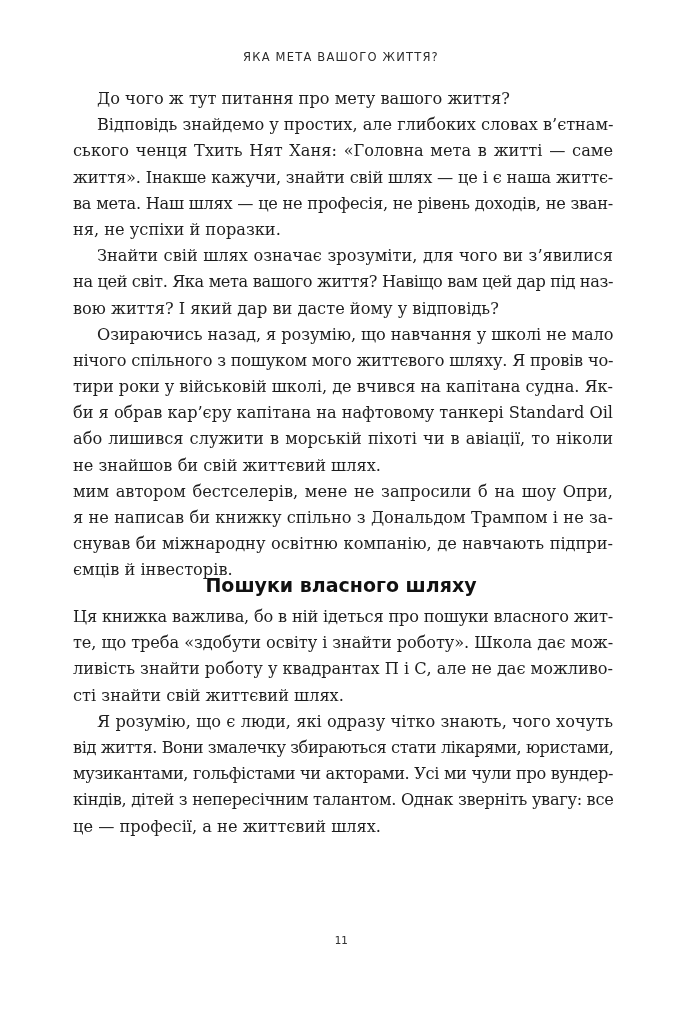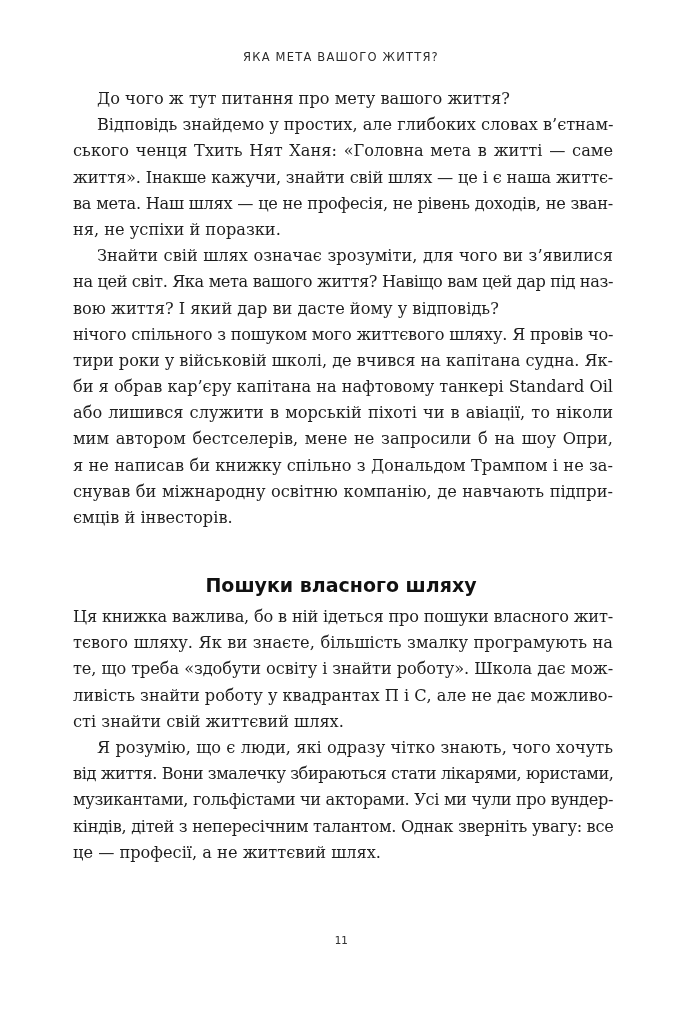--- a/index.html
+++ b/index.html
@@ -92,41 +92,42 @@
     <span class="line last" style="display: block;">ня, не успіхи й поразки.</span>
   </div>
 
   <div>
     <span class="line indent" style="display: block;">Знайти свій шлях означає зрозуміти, для чого ви з’явилися</span>
     <span class="line" style="display: block; letter-spacing: -0.380952px;">на цей світ. Яка мета вашого життя? Навіщо вам цей дар під наз-</span>
     <span class="line last" style="display: block;">вою життя? І який дар ви дасте йому у відповідь?</span>
   </div>
 
   <div>
+    <span class="line indent" style="display: block; letter-spacing: -0.0892857px;">Озираючись назад, я розумію, що навчання у школі не мало</span>
     <span class="line" style="display: block; letter-spacing: -0.213115px;">нічого спільного з пошуком мого життєвого шляху. Я провів чо-</span>
     <span class="line" style="display: block; letter-spacing: -0.0483871px;">тири роки у військовій школі, де вчився на капітана судна. Як-</span>
     <span class="line" style="display: block; letter-spacing: -0.0327869px;">би я обрав кар’єру капітана на нафтовому танкері Standard Oil</span>
     <span class="line" style="display: block;">або лишився служити в морській піхоті чи в авіації, то ніколи</span>
+    <span class="line last" style="display: block;">не знайшов би свій життєвий шлях.</span>
   </div>
 
   <div>
     <span class="line" style="display: block;">мим автором бестселерів, мене не запросили б на шоу Опри,</span>
     <span class="line" style="display: block;">я не написав би книжку спільно з Дональдом Трампом і не за-</span>
     <span class="line" style="display: block;">снував би міжнародну освітню компанію, де навчають підпри-</span>
     <span class="line last" style="display: block;">ємців й інвесторів.</span>
   </div>
 </div>
 
 <div class="section-heading">Пошуки власного шляху</div>
 
 <div class="text-block second">
 
   <div>
     <span class="line" style="display: block; letter-spacing: -0.2px;">Ця книжка важлива, бо в ній ідеться про пошуки власного жит-</span>
-    <span class="line" style="display: block;">тєвого шляху. Як ви знаєте, більшість змалку програмують на</span>
     <span class="line" style="display: block; letter-spacing: -0.0819672px;">те, що треба «здобути освіту і знайти роботу». Школа дає мож-</span>
     <span class="line" style="display: block; letter-spacing: -0.0327869px;">ливість знайти роботу у квадрантах П і С, але не дає можливо-</span>
     <span class="line last" style="display: block;">сті знайти свій життєвий шлях.</span>
   </div>
 
   <div>
     <span class="line indent" style="display: block;">Я розумію, що є люди, які одразу чітко знають, чого хочуть</span>
     <span class="line" style="display: block; letter-spacing: -0.442623px;">від життя. Вони змалечку збираються стати лікарями, юристами,</span>
     <span class="line" style="display: block; letter-spacing: -0.360656px;">музикантами, гольфістами чи акторами. Усі ми чули про вундер-</span>
     <span class="line" style="display: block; letter-spacing: -0.3125px;">кіндів, дітей з непересічним талантом. Однак зверніть увагу: все</span>

